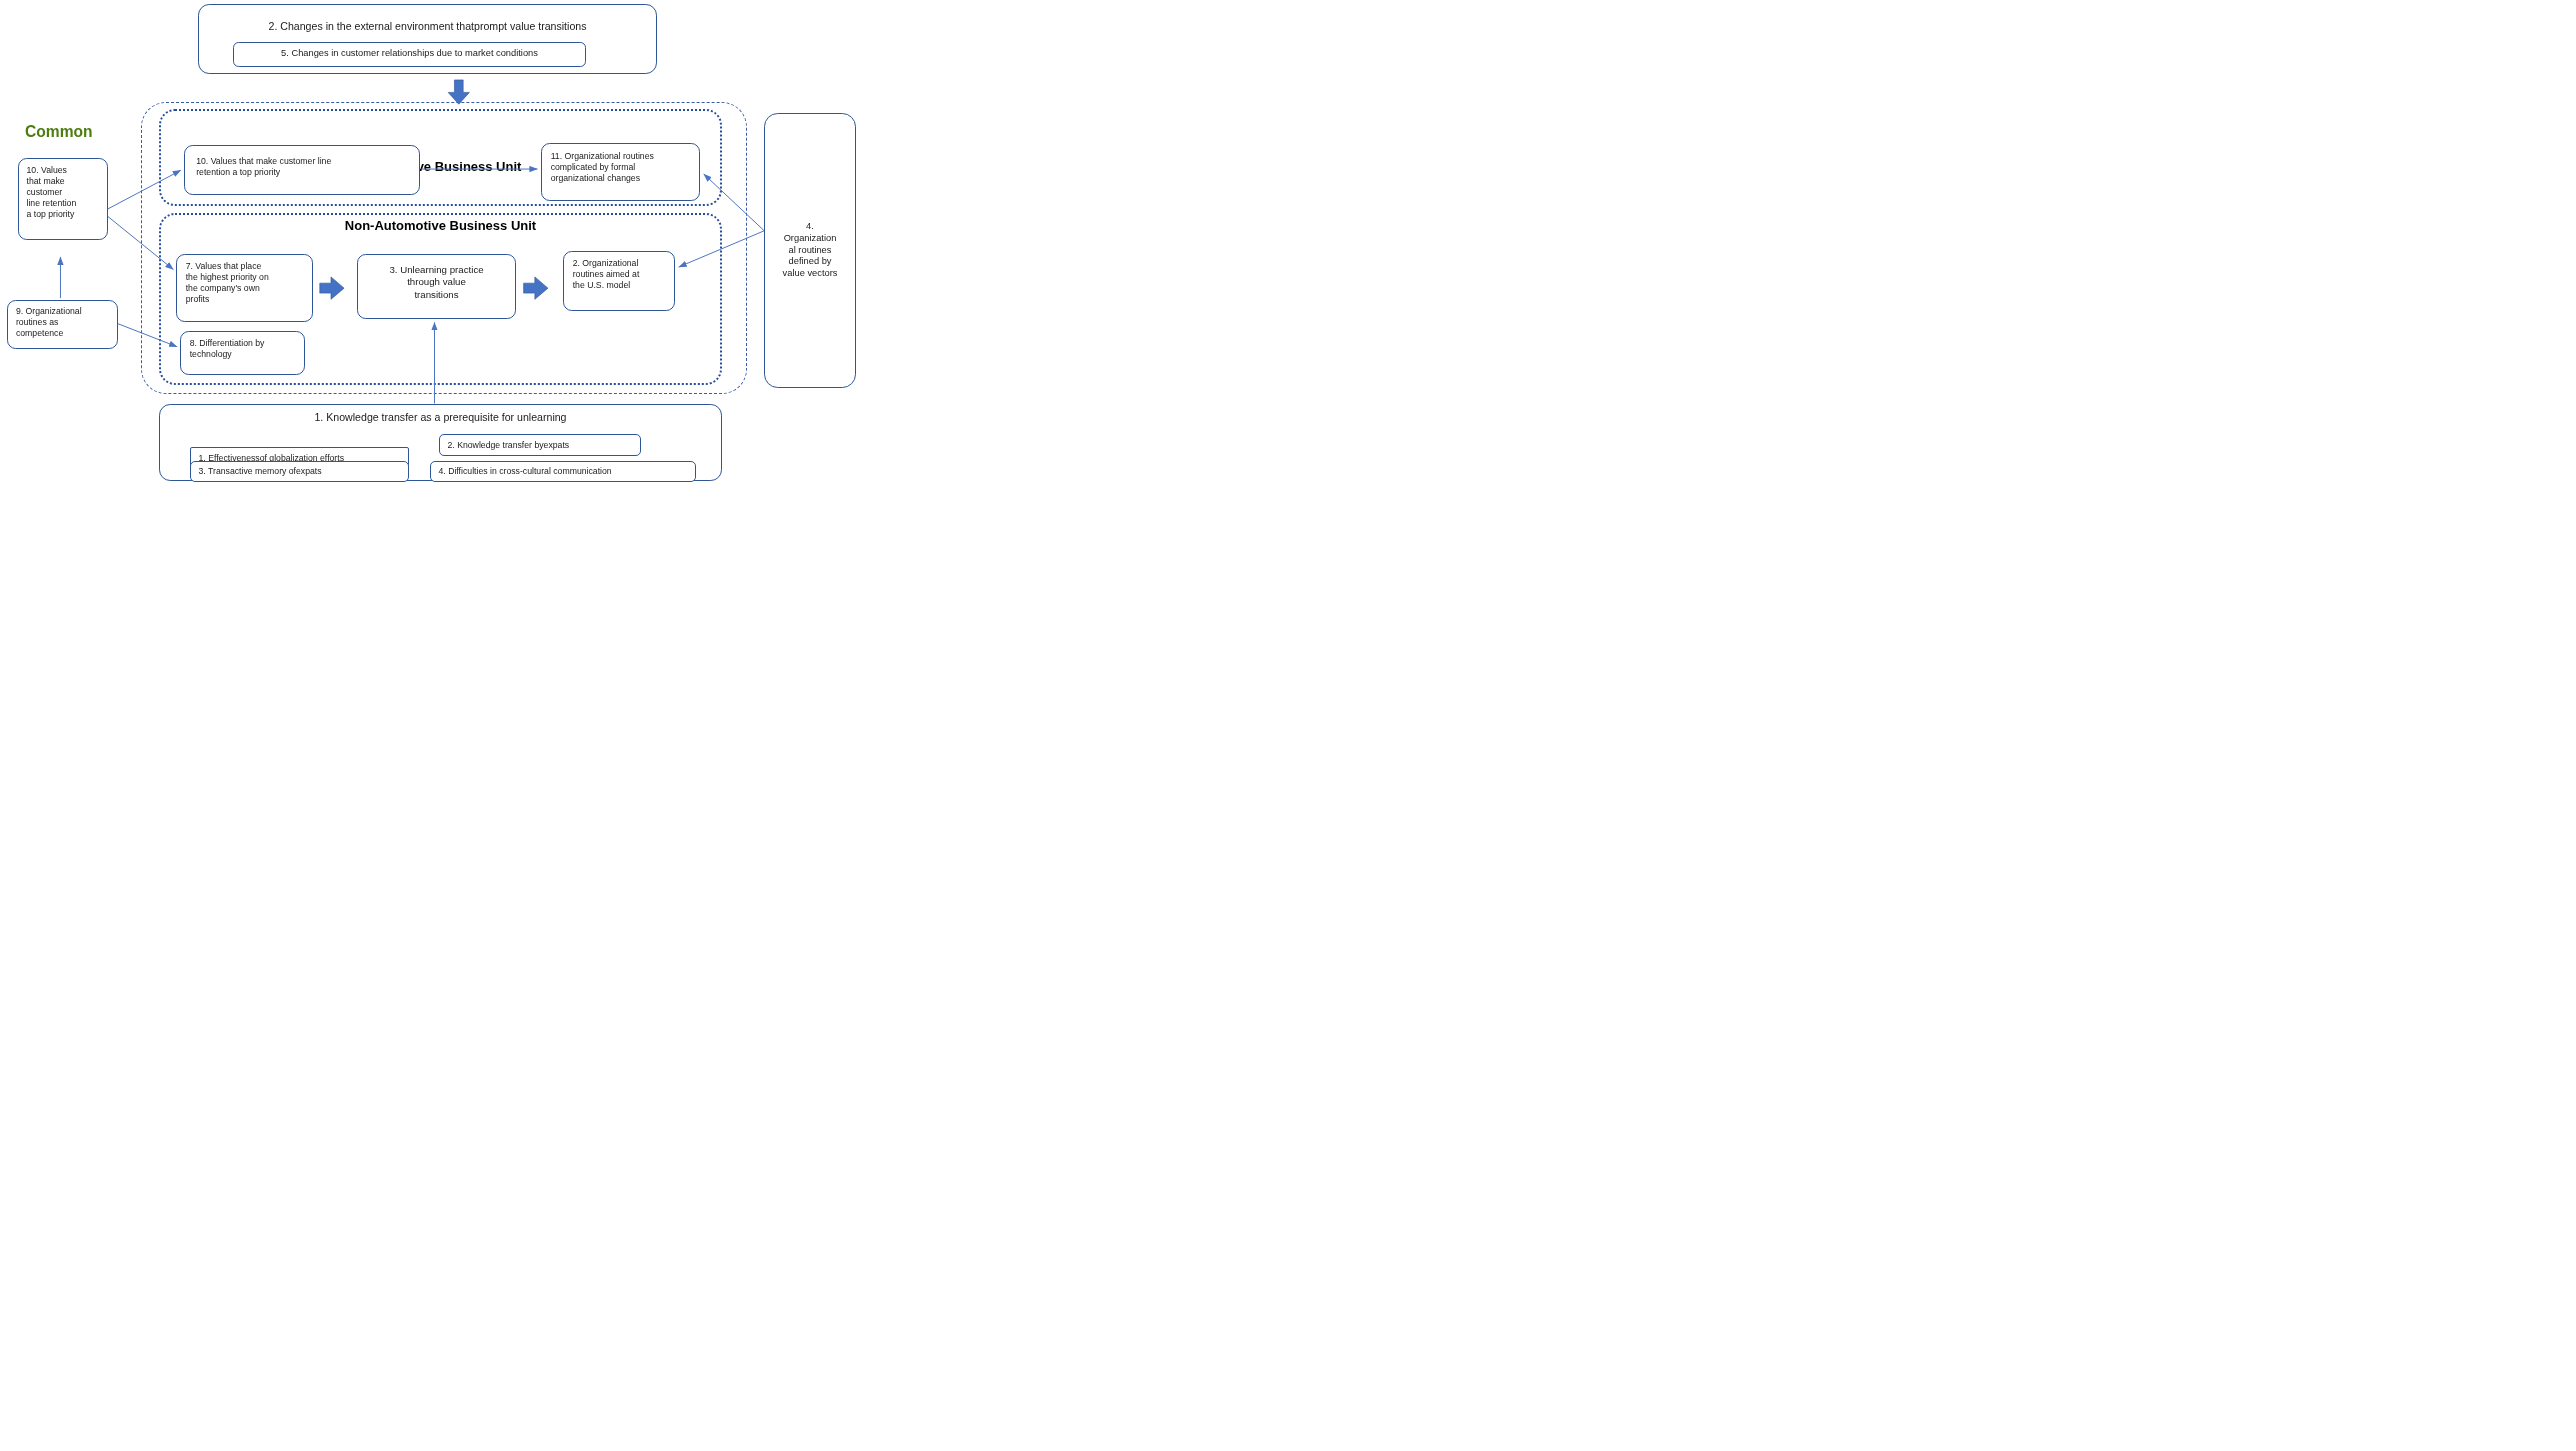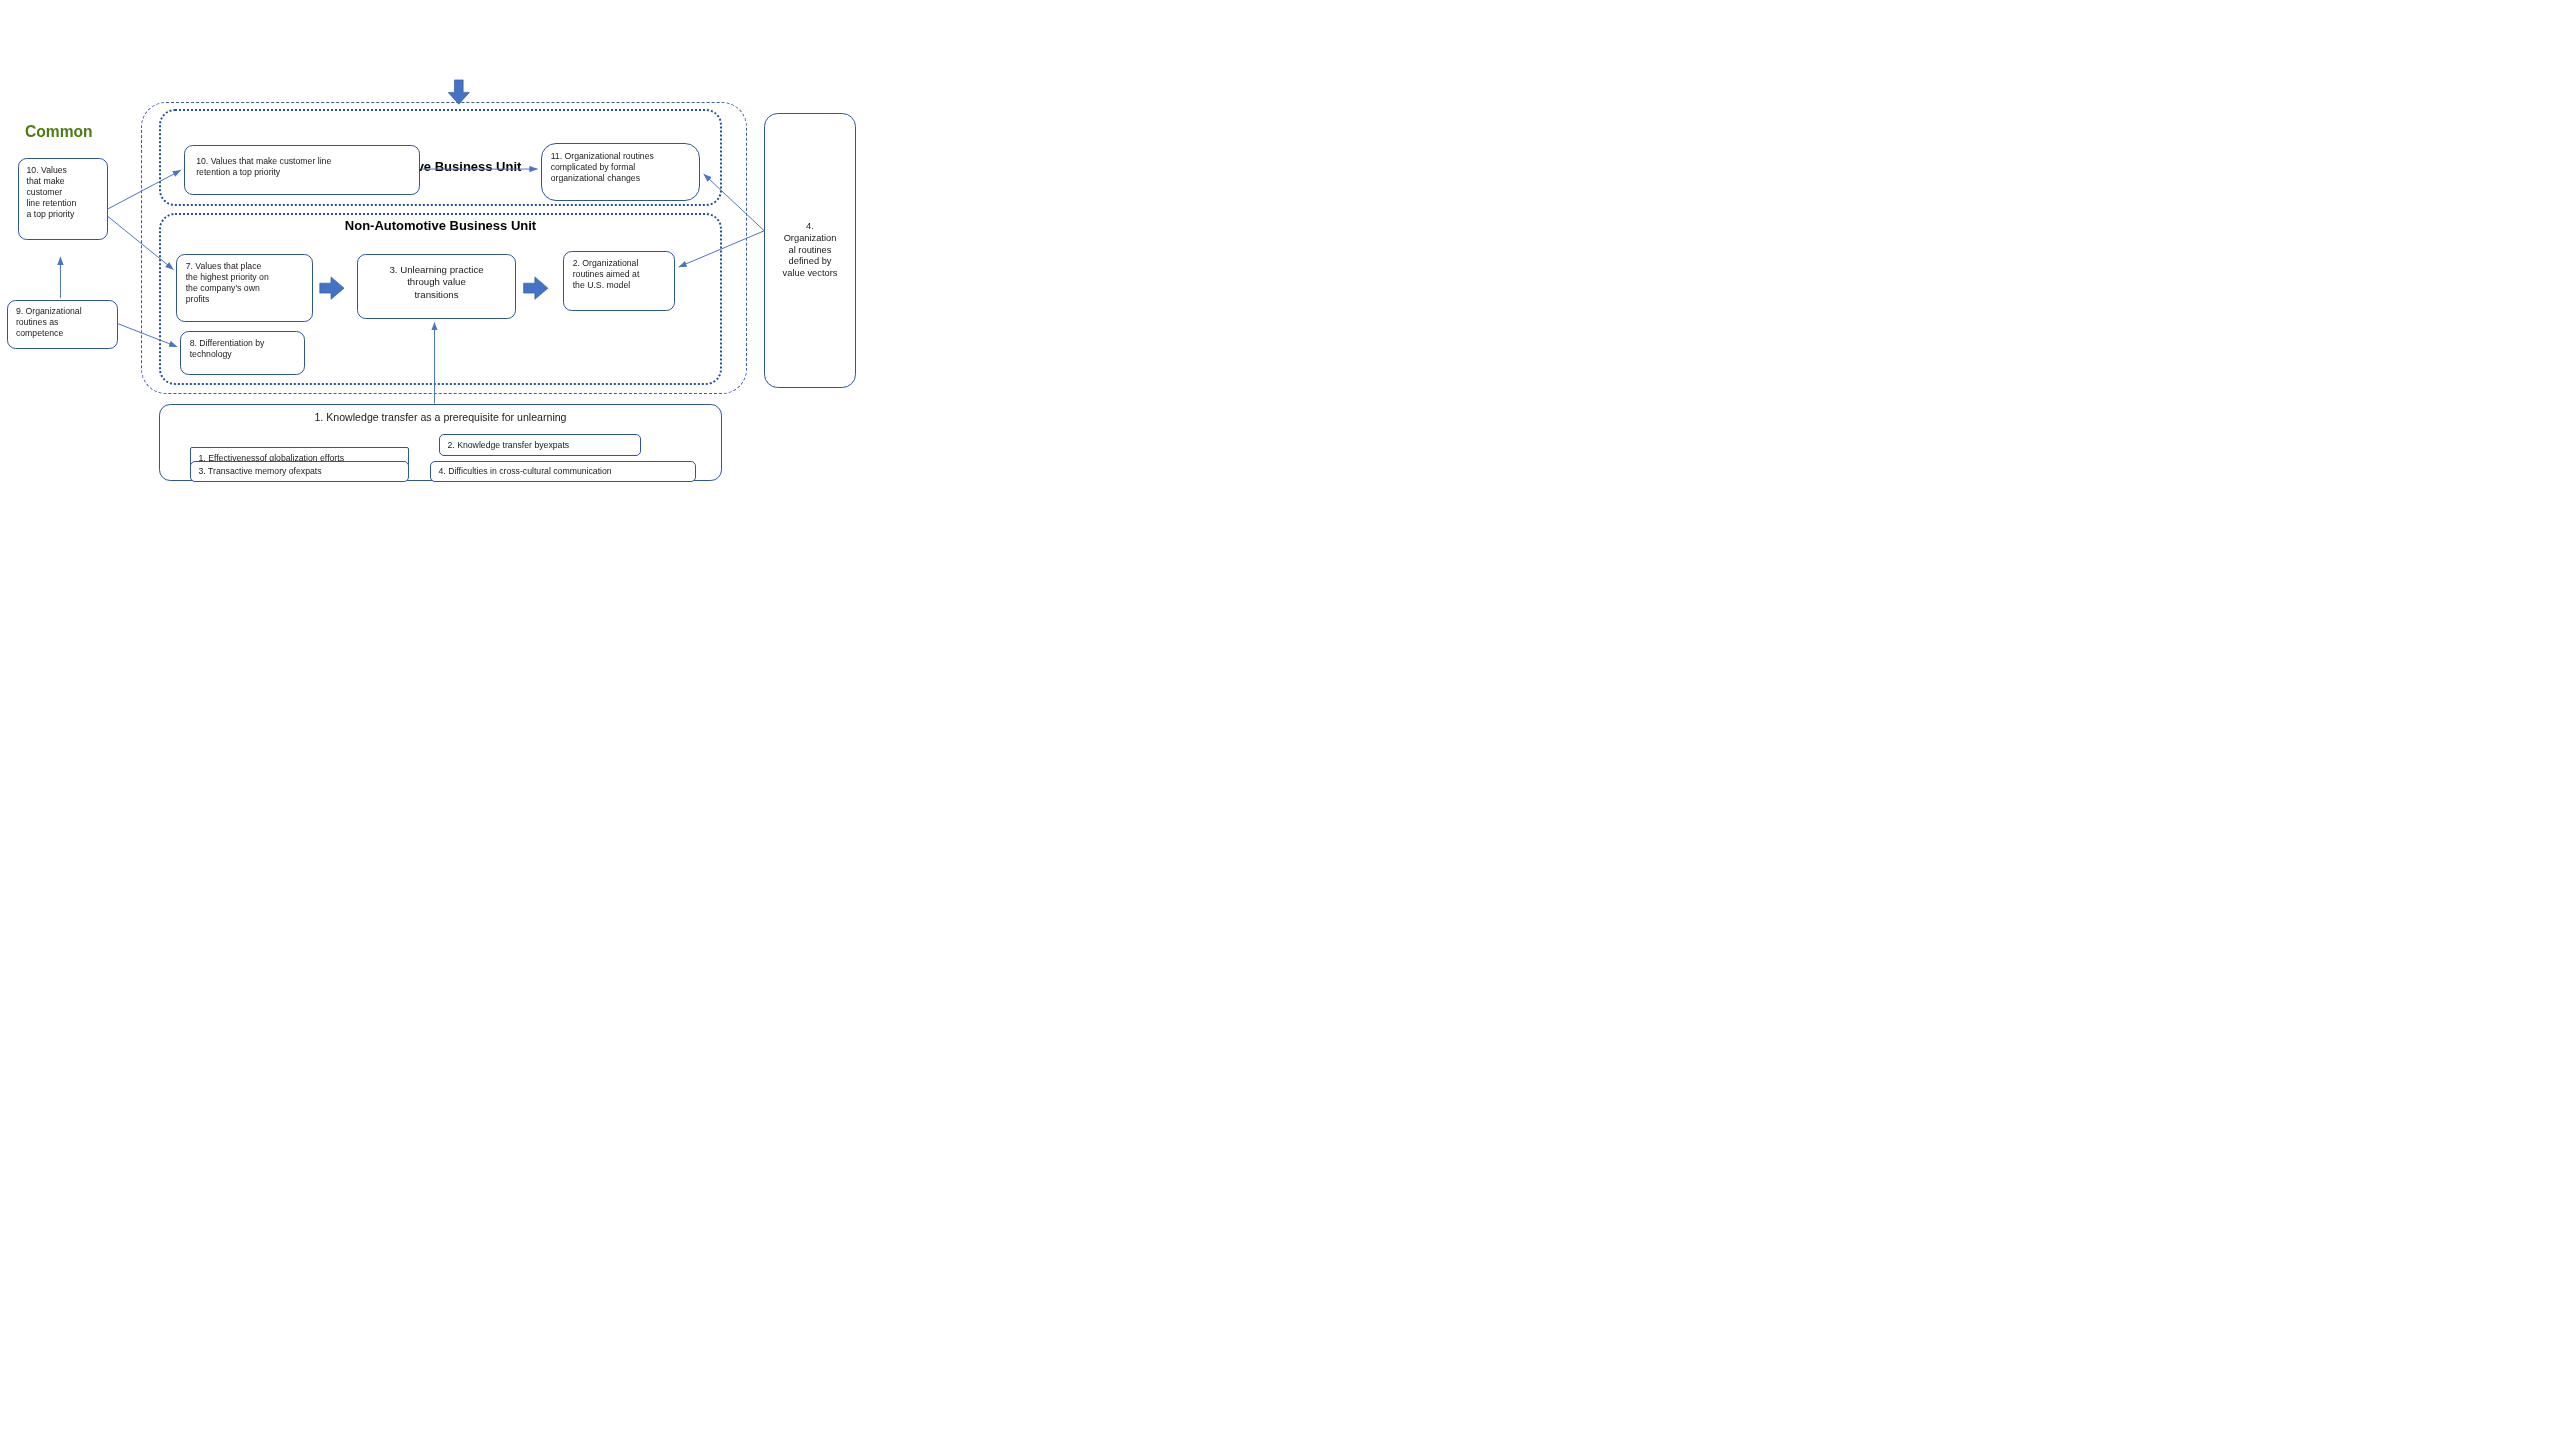--- a/index.html
+++ b/index.html
@@ -27,20 +27,26 @@
 <div id="canvas">
 
   <div class="abs dashed-container" style="left:141px;top:102px;width:606px;height:292px;"></div>
 
   <div class="abs dotted-container" style="left:159px;top:109px;width:563px;height:97px;"></div>
   <div class="abs unit-title" style="left:159px;top:115px;width:563px;margin-top:44px;">Automotive Business Unit</div>
 
   <div class="abs dotted-container" style="left:159px;top:213px;width:563px;height:172px;"></div>
   <div class="abs unit-title" style="left:159px;top:218px;width:563px;">Non-Automotive Business Unit</div>
 
+  <div class="abs node" style="left:198px;top:3.7px;width:459px;height:70px;border-width:1.9px;border-radius:11.2px;">
+    <div class="abs txt" style="left:0;top:15px;width:100%;text-align:center;font-size:10.6px;">2. Changes in the external environment thatprompt value transitions</div>
+    <div class="abs node" style="left:34px;top:37px;width:353px;height:25px;border-width:1.2px;border-radius:5.6px;">
+      <div class="abs txt" style="left:0;top:5.6px;width:100%;text-align:center;font-size:9.3px;">5. Changes in customer relationships due to market conditions</div>
+    </div>
+  </div>
 
   <div class="abs side-title" style="left:25px;top:123px;">Common</div>
 
   <div class="abs node" style="left:17.5px;top:158px;width:90px;height:82px;">
     <div class="txt body-txt" style="padding:5.6px 3.7px 3.7px 8px;">10. Values
 that make
 customer
 line retention
 a top priority</div>
   </div>
@@ -49,21 +55,21 @@
     <div class="txt body-txt" style="padding:5px 3.7px 3.7px 8px;">9. Organizational
 routines as
 competence</div>
   </div>
 
   <div class="abs node" style="left:184px;top:145px;width:236px;height:50px;">
     <div class="txt body-txt" style="padding:10px 5px 3.7px 11.2px;">10. Values that make customer line
 retention a top priority</div>
   </div>
 
-  <div class="abs node" style="left:541px;top:143px;width:159px;height:58px;border-radius:15px;">
+  <div class="abs node" style="left:541px;top:143px;width:159px;height:58px;">
     <div class="txt body-txt" style="padding:6.9px 3.7px 3.7px 8.7px;">11. Organizational routines
 complicated by formal
 organizational changes</div>
   </div>
 
   <div class="abs node" style="left:176px;top:254px;width:137px;height:68px;">
     <div class="txt body-txt" style="padding:5.6px 3.7px 3.7px 8.7px;">7. Values that place
 the highest priority on
 the company's own
 profits</div>

